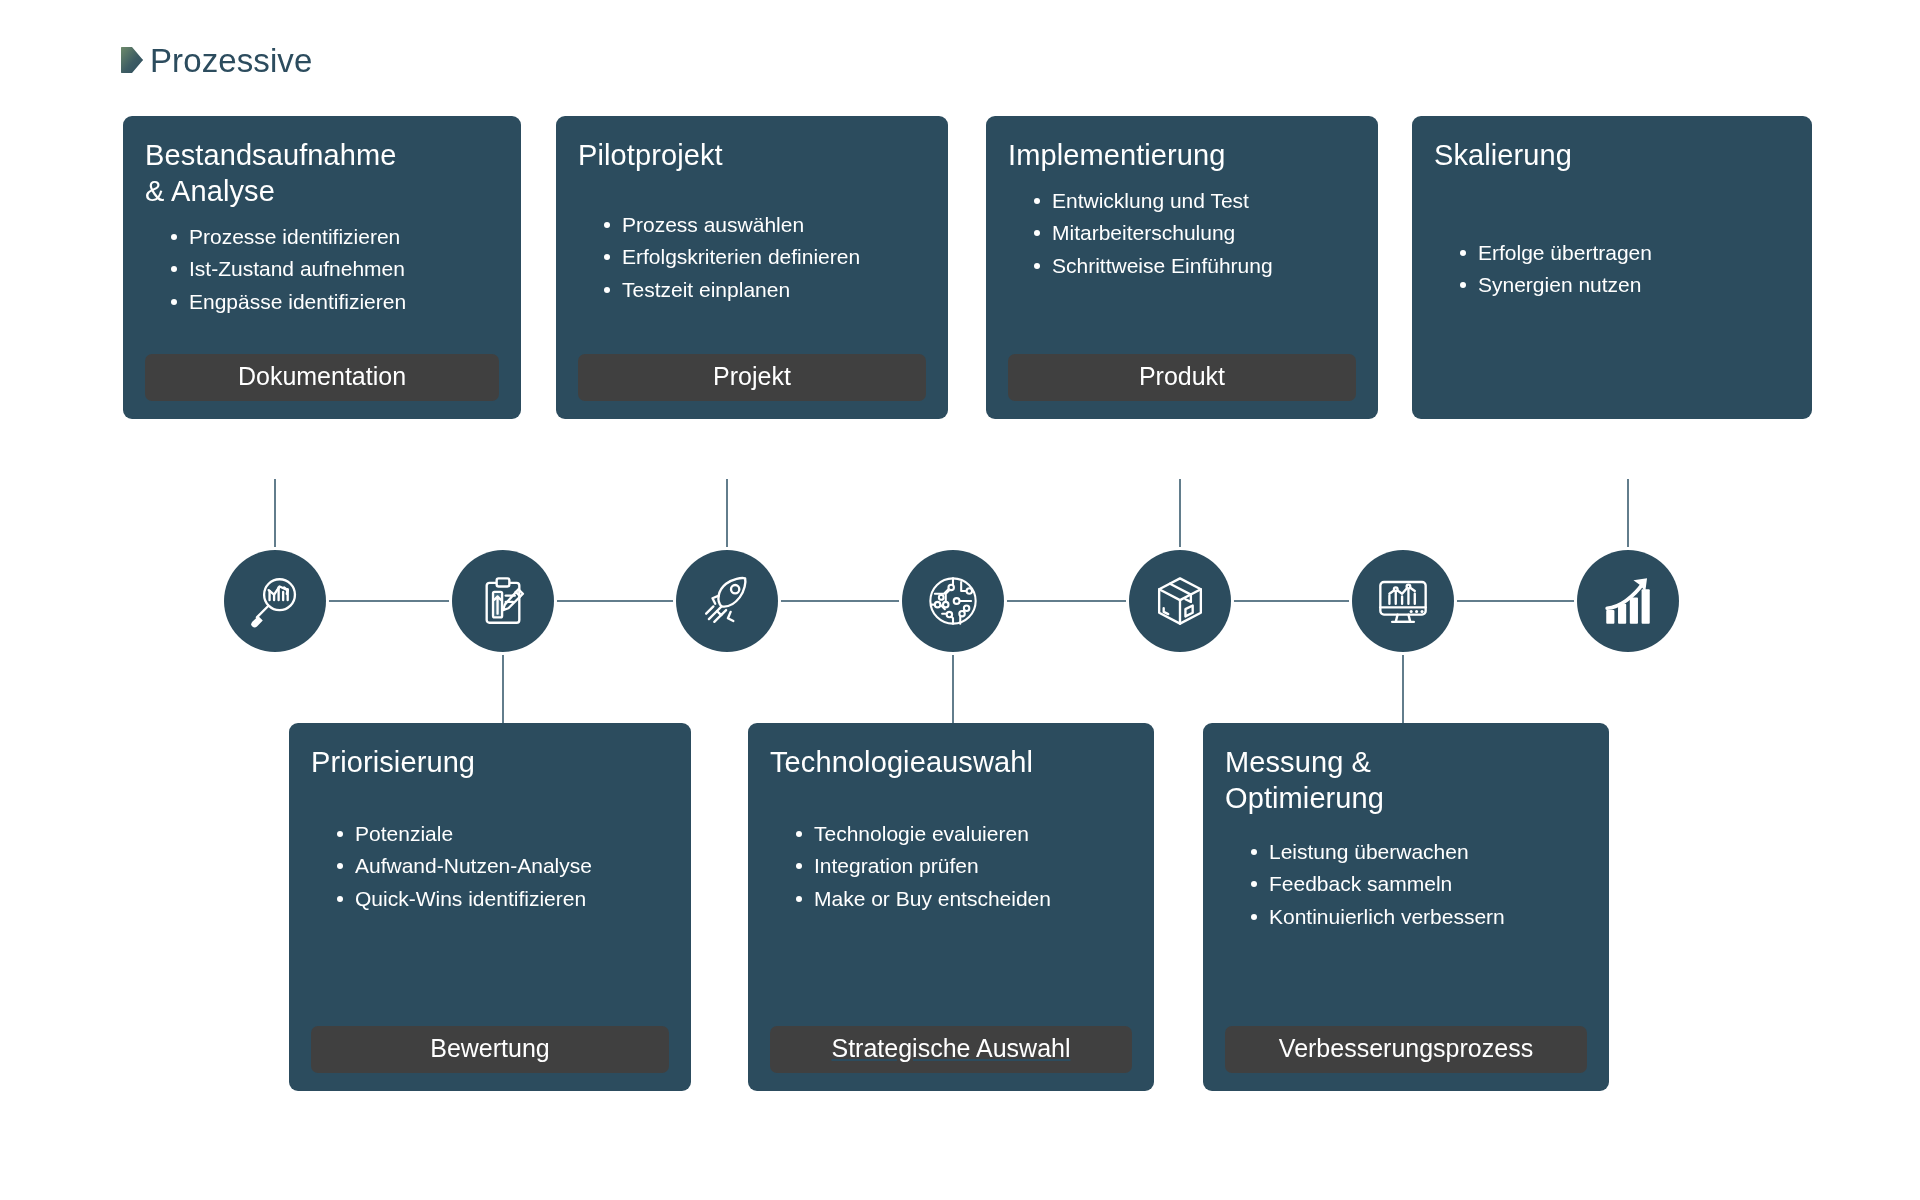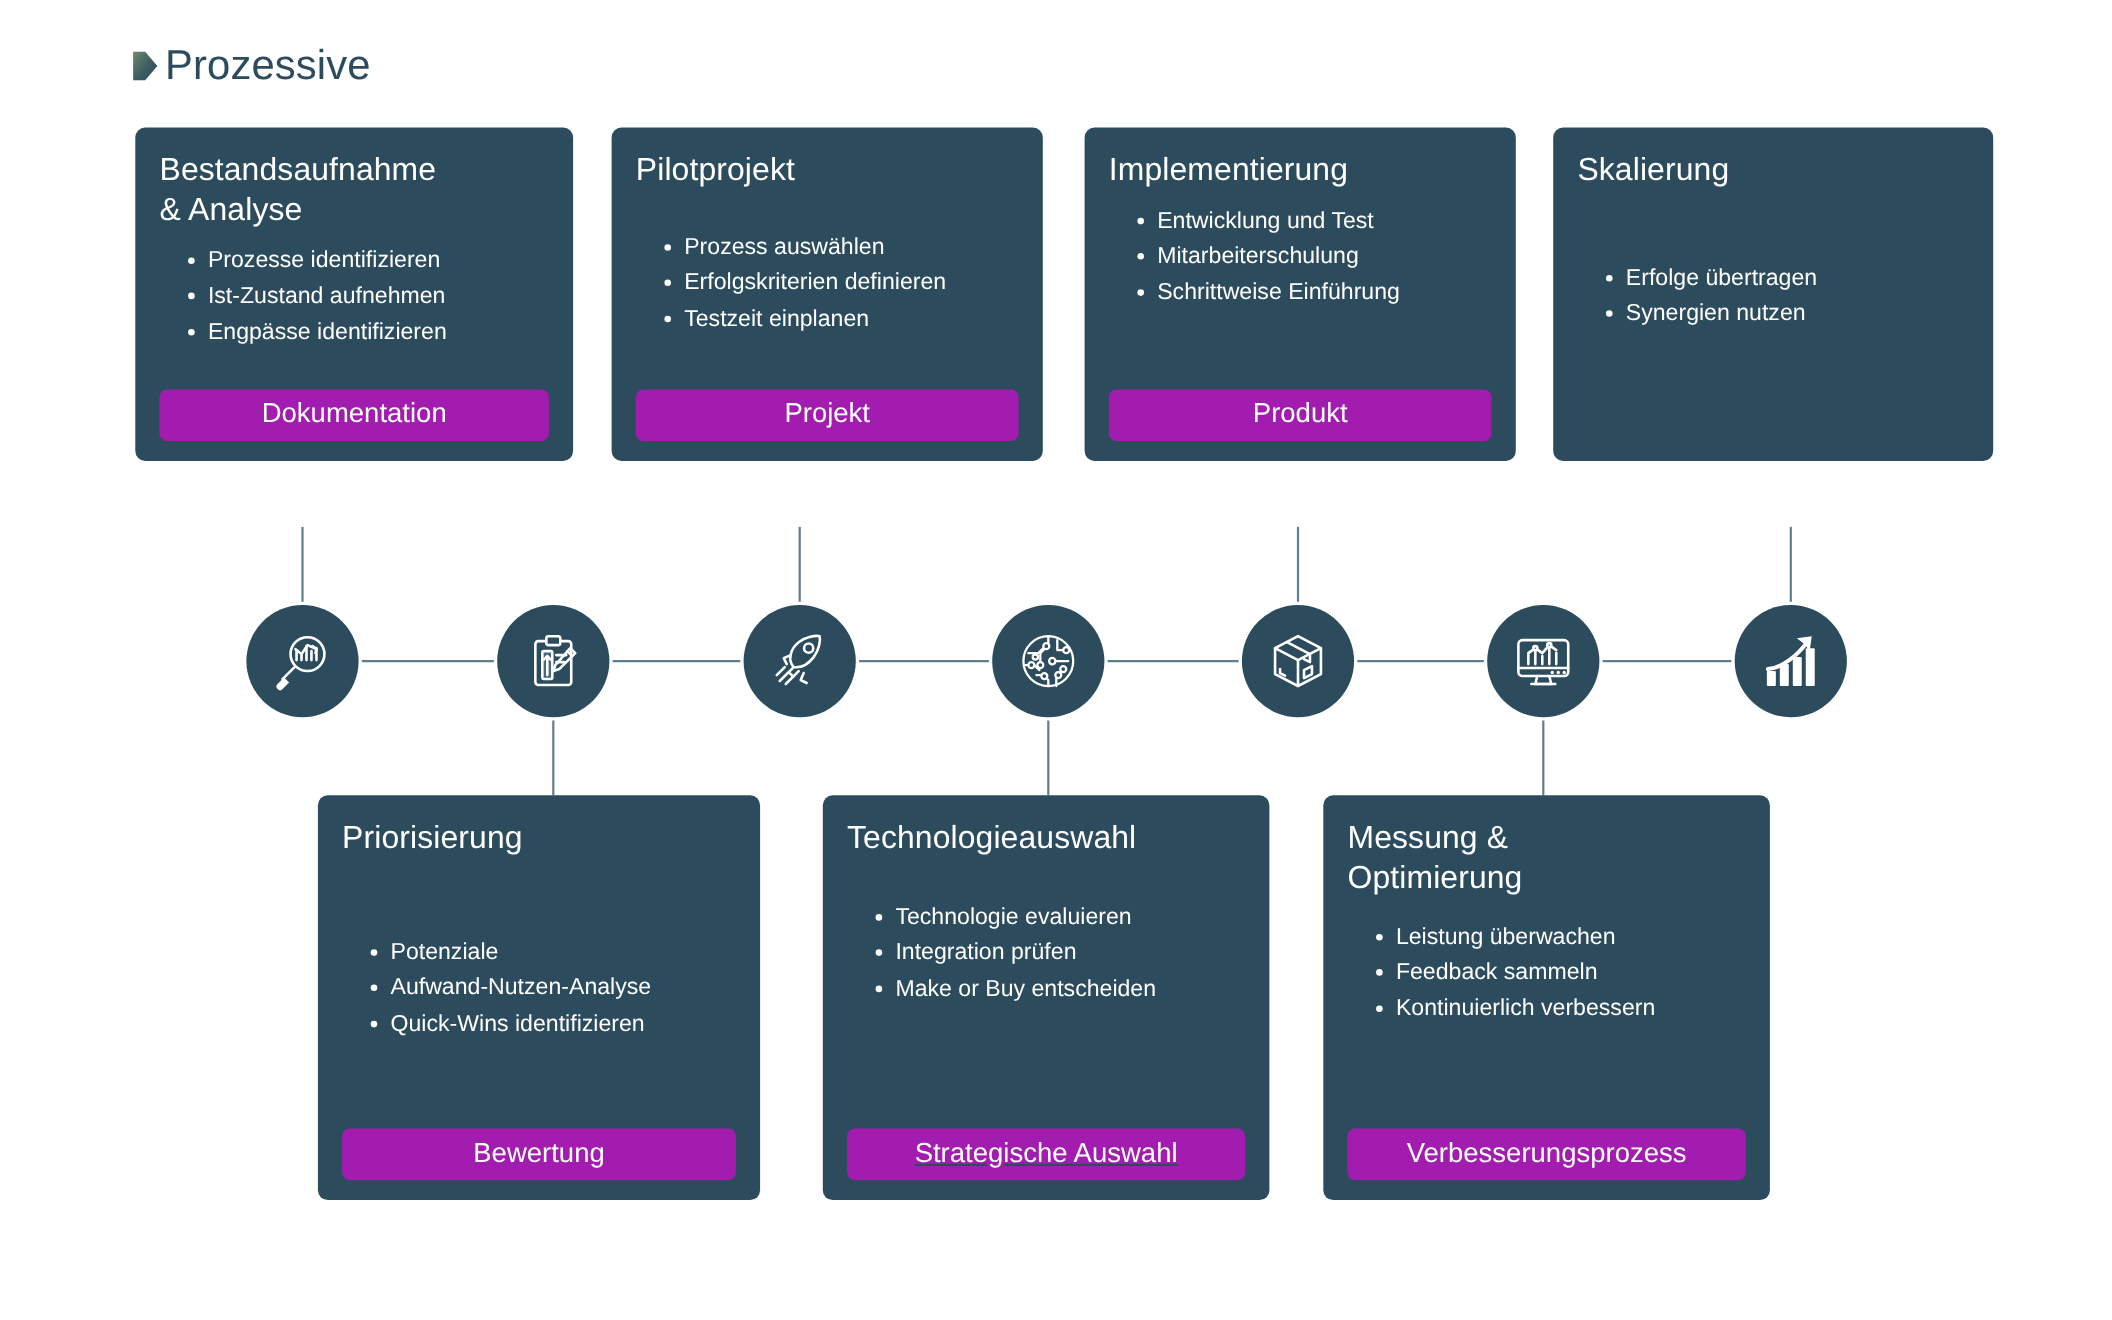--- a/index.html
+++ b/index.html
@@ -26,21 +26,21 @@
     align-items: center;
     gap: 2px;
     height: 44px;
   }
   #brand .logo-mark {
     width: 30px;
     height: 34px;
     display: block;
   }
   #brand .logo-text {
-    font-size: 38px;
+    font-size: 33px;
     font-weight: 400;
     letter-spacing: 0.1px;
     color: #2c4c5e;
     line-height: 1;
   }
 
   
   #stage {
     position: absolute;
     left: 0;
@@ -97,21 +97,21 @@
     position: absolute;
     left: 0;
     top: 12px;
     width: 6px;
     height: 6px;
     border-radius: 50%;
     background: #ffffff;
   }
   .card-badge {
     margin-top: auto;
-    background: #a21caf;
+    background: #404040;
     border-radius: 7px;
     color: #ffffff;
     font-size: 25px;
     font-weight: 400;
     text-align: center;
     padding: 9px 6px 11px 6px;
     line-height: 1.1;
     white-space: nowrap;
     overflow: hidden;
   }
@@ -330,21 +330,21 @@
         <rect x="34" y="28" width="9" height="29" rx="1"></rect>
         <rect x="47" y="19" width="9" height="38" rx="1"></rect>
       </g>
       <g fill="none" stroke="#ffffff" stroke-width="4" stroke-linecap="round">
         <path d="M9 40 C22 39 38 28 49 12"></path>
       </g>
       <path d="M38 9 L53 7 L51 22 L46 15 Z" fill="#ffffff"></path>
     </svg>
   </div>
 
-  <div class="card bottom" style="left:289px; width:402px;gap:32px;">
+  <div class="card bottom" style="left:289px; width:402px;">
     <h2 class="card-title">Priorisierung</h2>
     <ul class="card-list">
       <li>Potenziale</li>
       <li>Aufwand-Nutzen-Analyse</li>
       <li>Quick-Wins identifizieren</li>
     </ul>
     <div class="card-badge">Bewertung</div>
   </div>
 
   <div class="card bottom" style="left:748px; width:406px;text-decoration:underline;">

